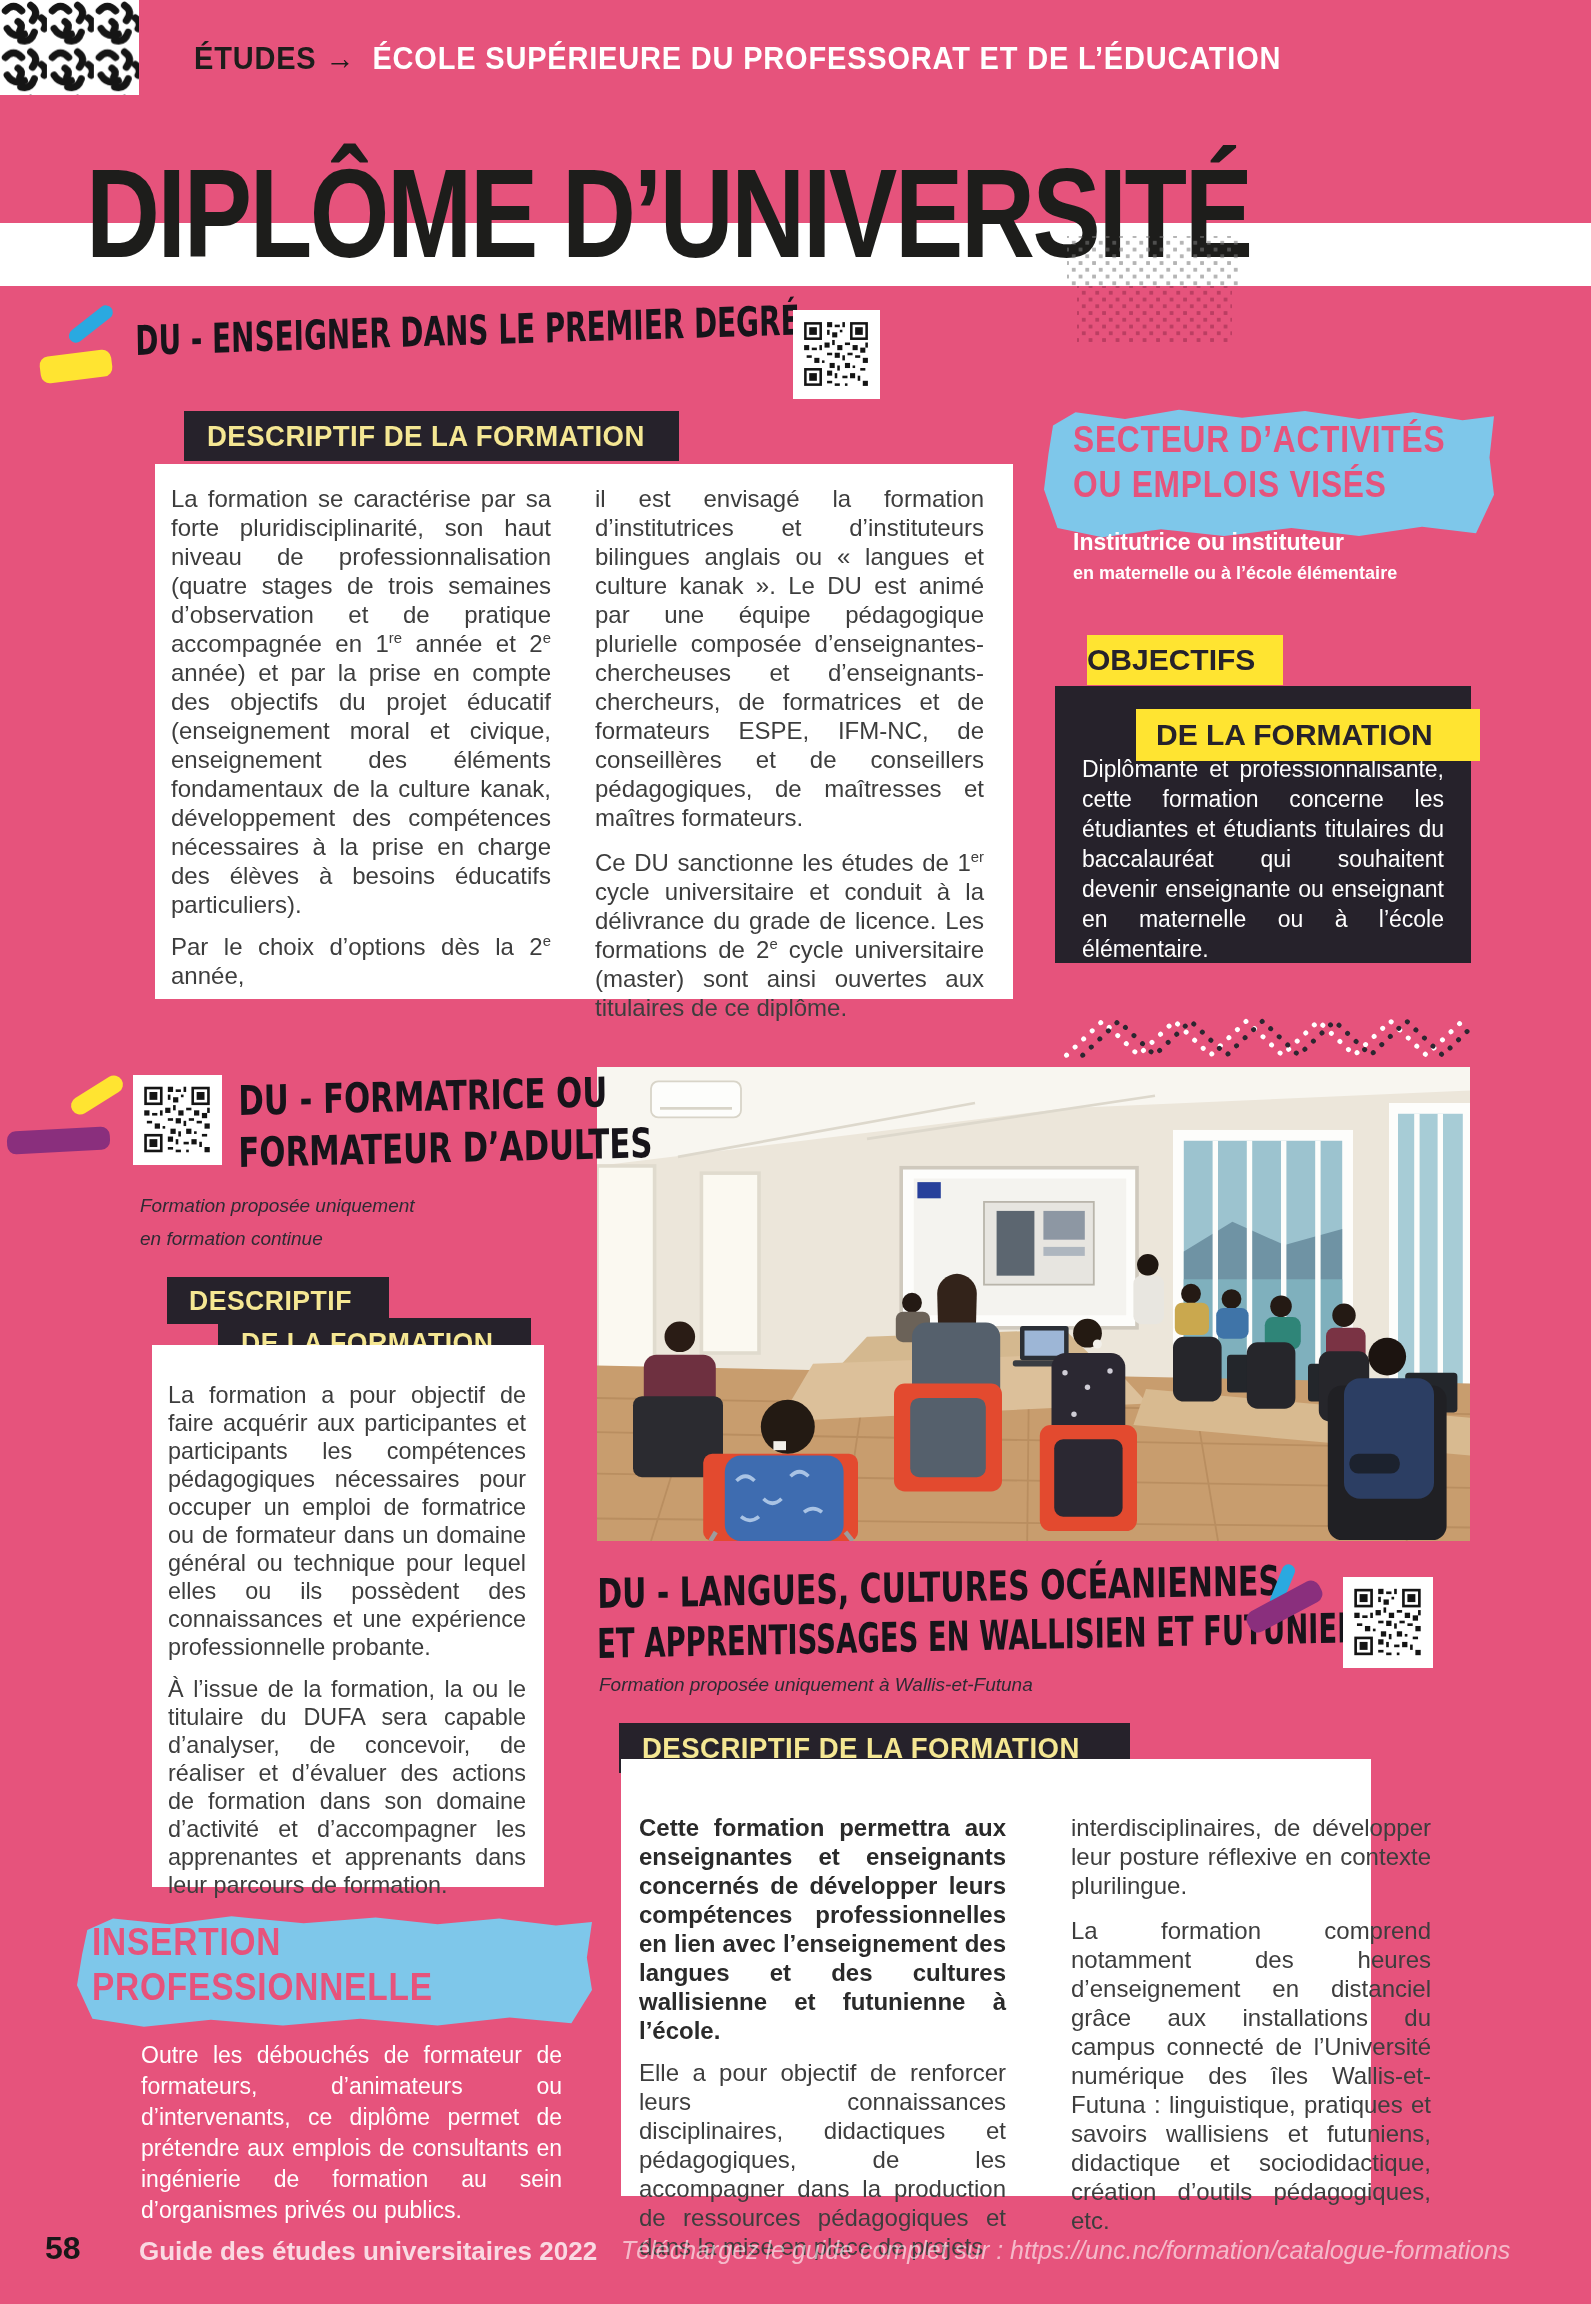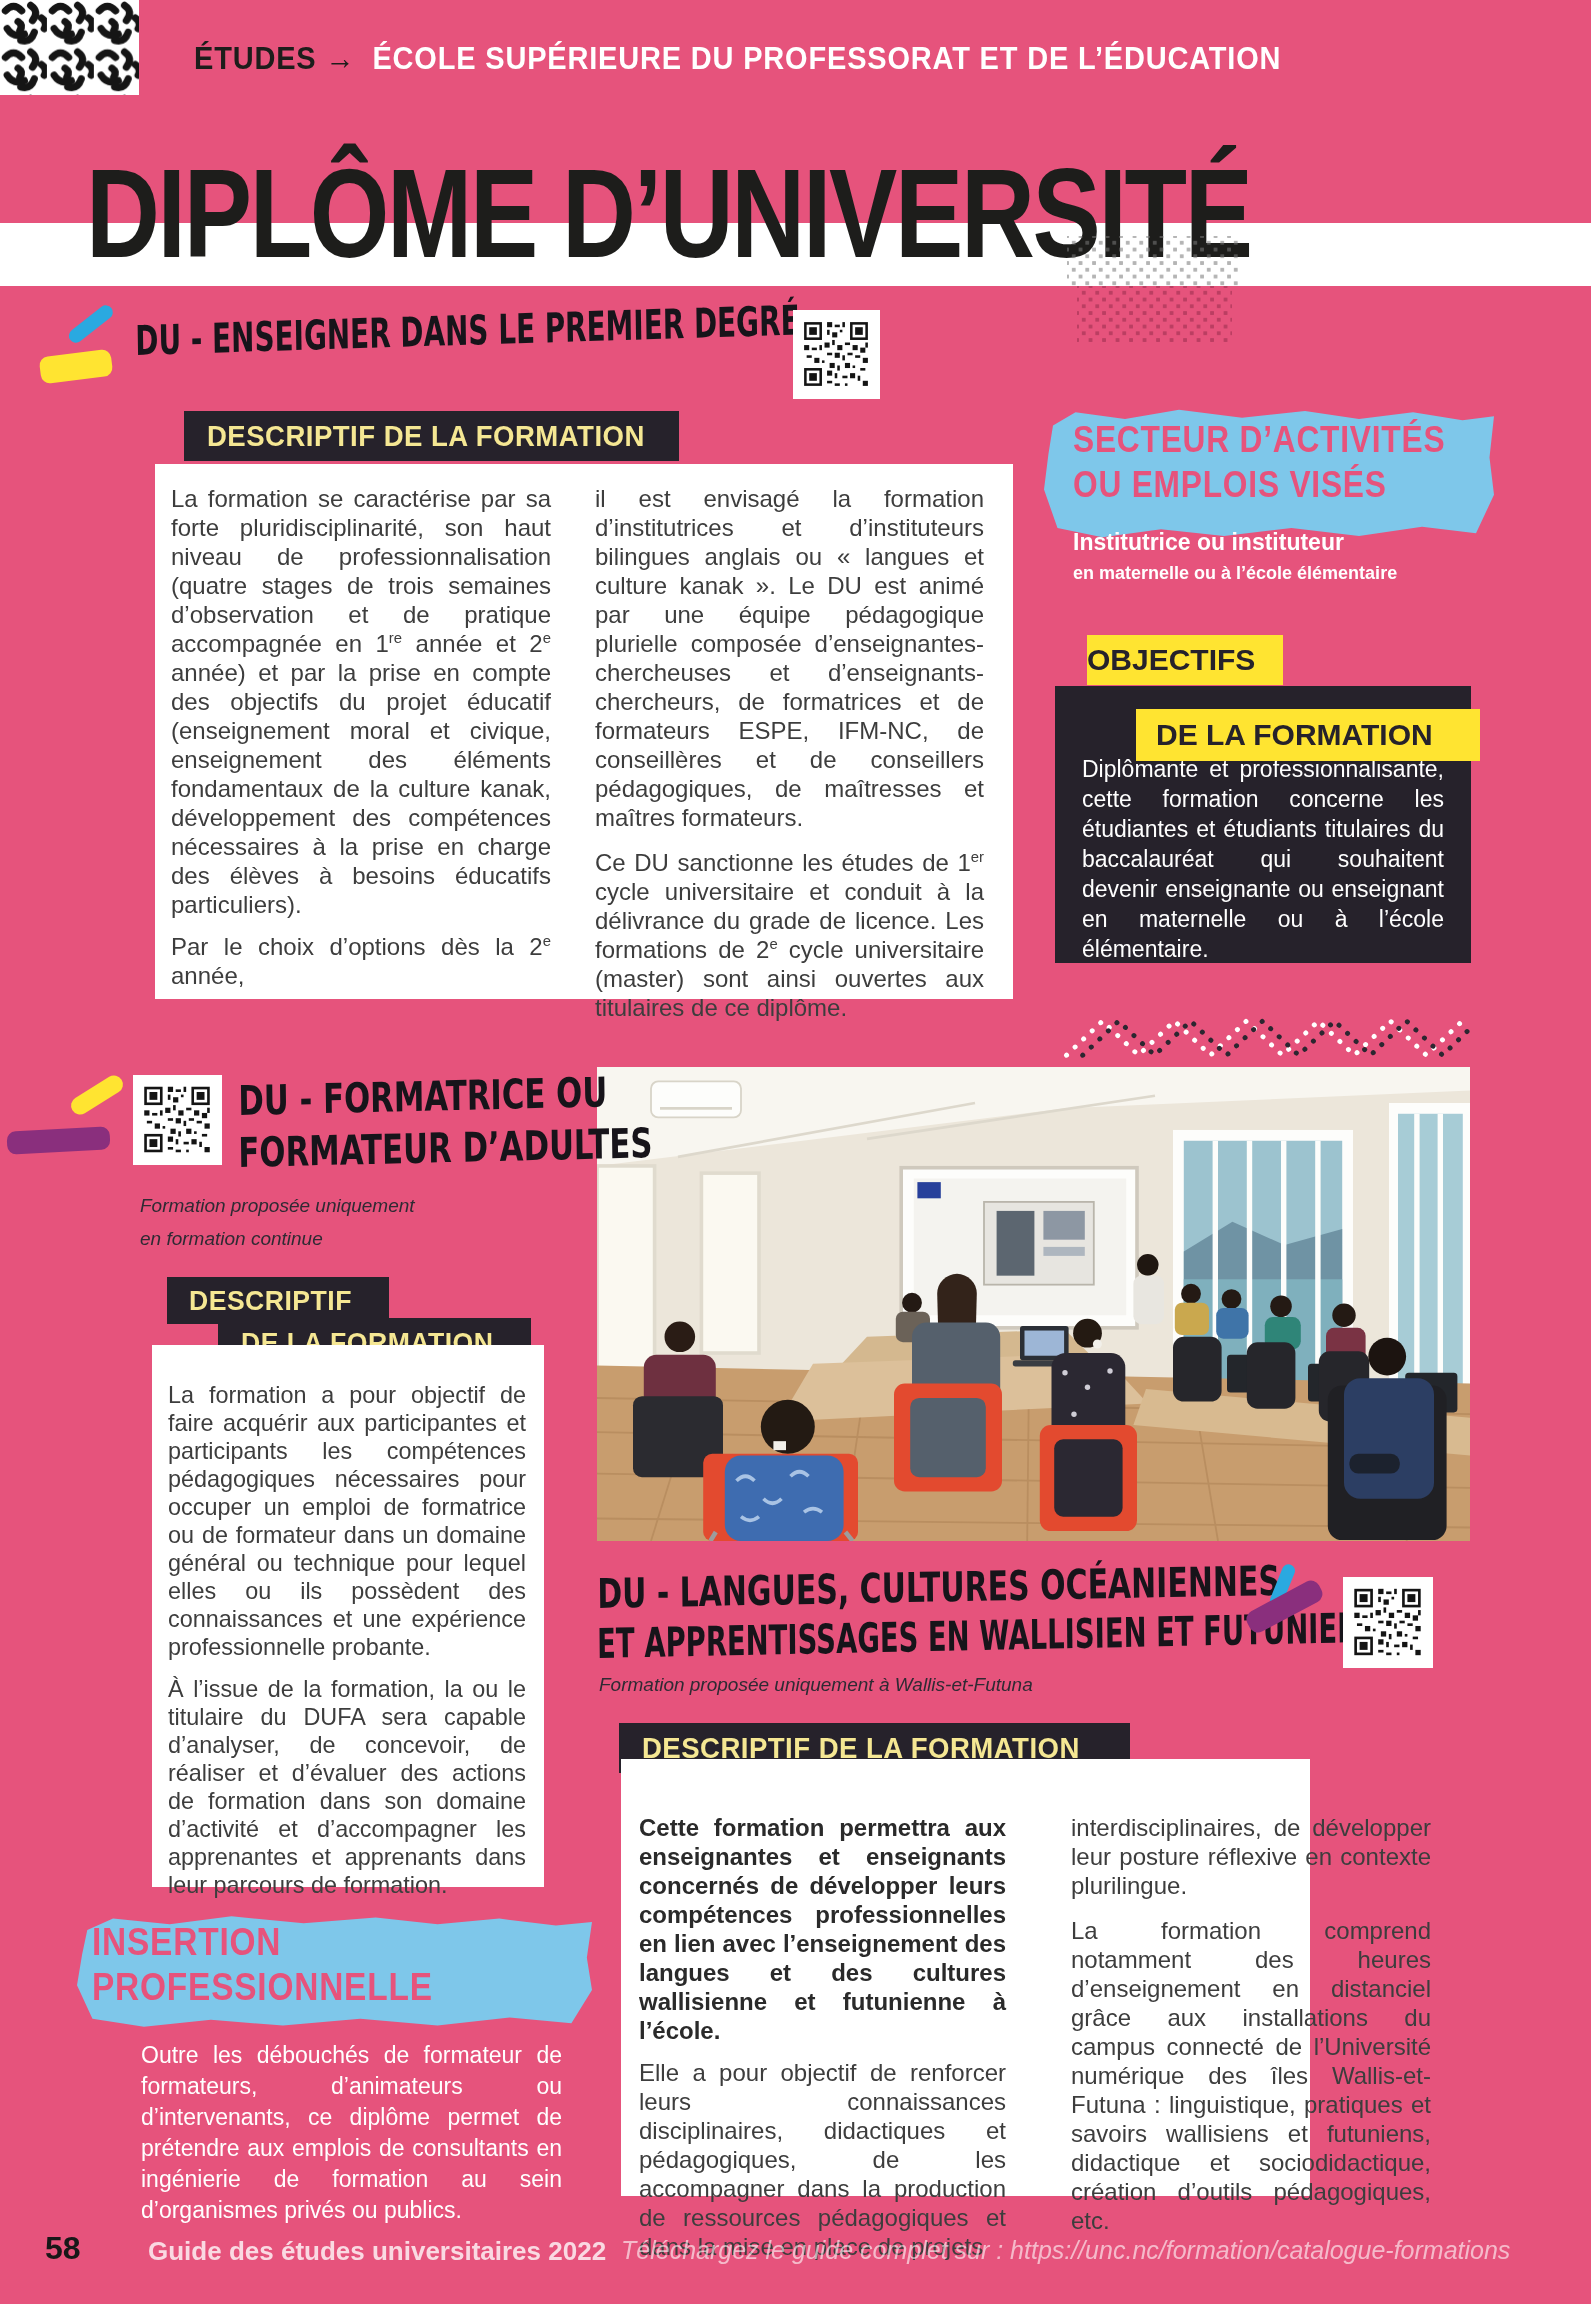--- a/index.html
+++ b/index.html
@@ -379,29 +379,29 @@
   <div class="abs brush" style="left:1244px;top:1595px;width:81px;height:23.4px;background:#8a2f7d;transform:rotate(-28deg);"></div>
   <div class="abs qr" style="left:1343px;top:1577px;width:77px;height:78px;">
     <svg viewBox="0 0 29 29">
         <use href="#qr"></use>
       </svg>
   </div>
   <div class="abs subtitle" style="left:599px;top:1674px;">Formation proposée uniquement à Wallis-et-Futuna</div>
 
   <div class="abs head-box" style="left:619px;top:1723px;width:488px;height:50px;line-height:50px;padding-left:23.4px;"><span>DESCRIPTIF DE LA FORMATION</span></div>
 
-  <div class="abs white-box" style="left:621px;top:1759px;width:689px;height:437px;">
+  <div class="abs white-box" style="left:621px;top:1759px;width:750px;height:437px;">
     <div class="coltext" style="left:18px;top:54px;width:367px;">
       <p class="lead">Cette formation permettra aux enseignantes et enseignants concernés de développer leurs compétences professionnelles en lien avec l’enseignement des langues et des cultures wallisienne et futunienne à l’école.</p>
       <p>Elle a pour objectif de renforcer leurs connaissances disciplinaires, didactiques et pédagogiques, de les accompagner dans la production de ressources pédagogiques et dans la mise en place de projets</p>
     </div>
     <div class="coltext" style="left:450px;top:54px;width:360px;">
       <p>interdisciplinaires, de développer leur posture réflexive en contexte plurilingue.</p>
       <p style="margin-top:16px;">La formation comprend notamment des heures d’enseignement en distanciel grâce aux installations du campus connecté de l’Université numérique des îles Wallis-et-Futuna : linguistique, pratiques et savoirs wallisiens et futuniens, didactique et sociodidactique, création d’outils pédagogiques, etc.</p>
     </div>
   </div>
 
   <div class="abs f-num" style="left:45px;top:2230px;">58</div>
-  <div class="abs f-guide" style="left:148px;top:2236px;text-align:center;">Guide des études universitaires 2022</div>
+  <div class="abs f-guide" style="left:139px;top:2236px;text-align:center;">Guide des études universitaires 2022</div>
   <div class="abs f-dl" style="left:621px;top:2236px;width:844px;">Téléchargez le guide complet sur : https://unc.nc/formation/catalogue-formations</div>
 
 </div>
 
 
 </body></html>

